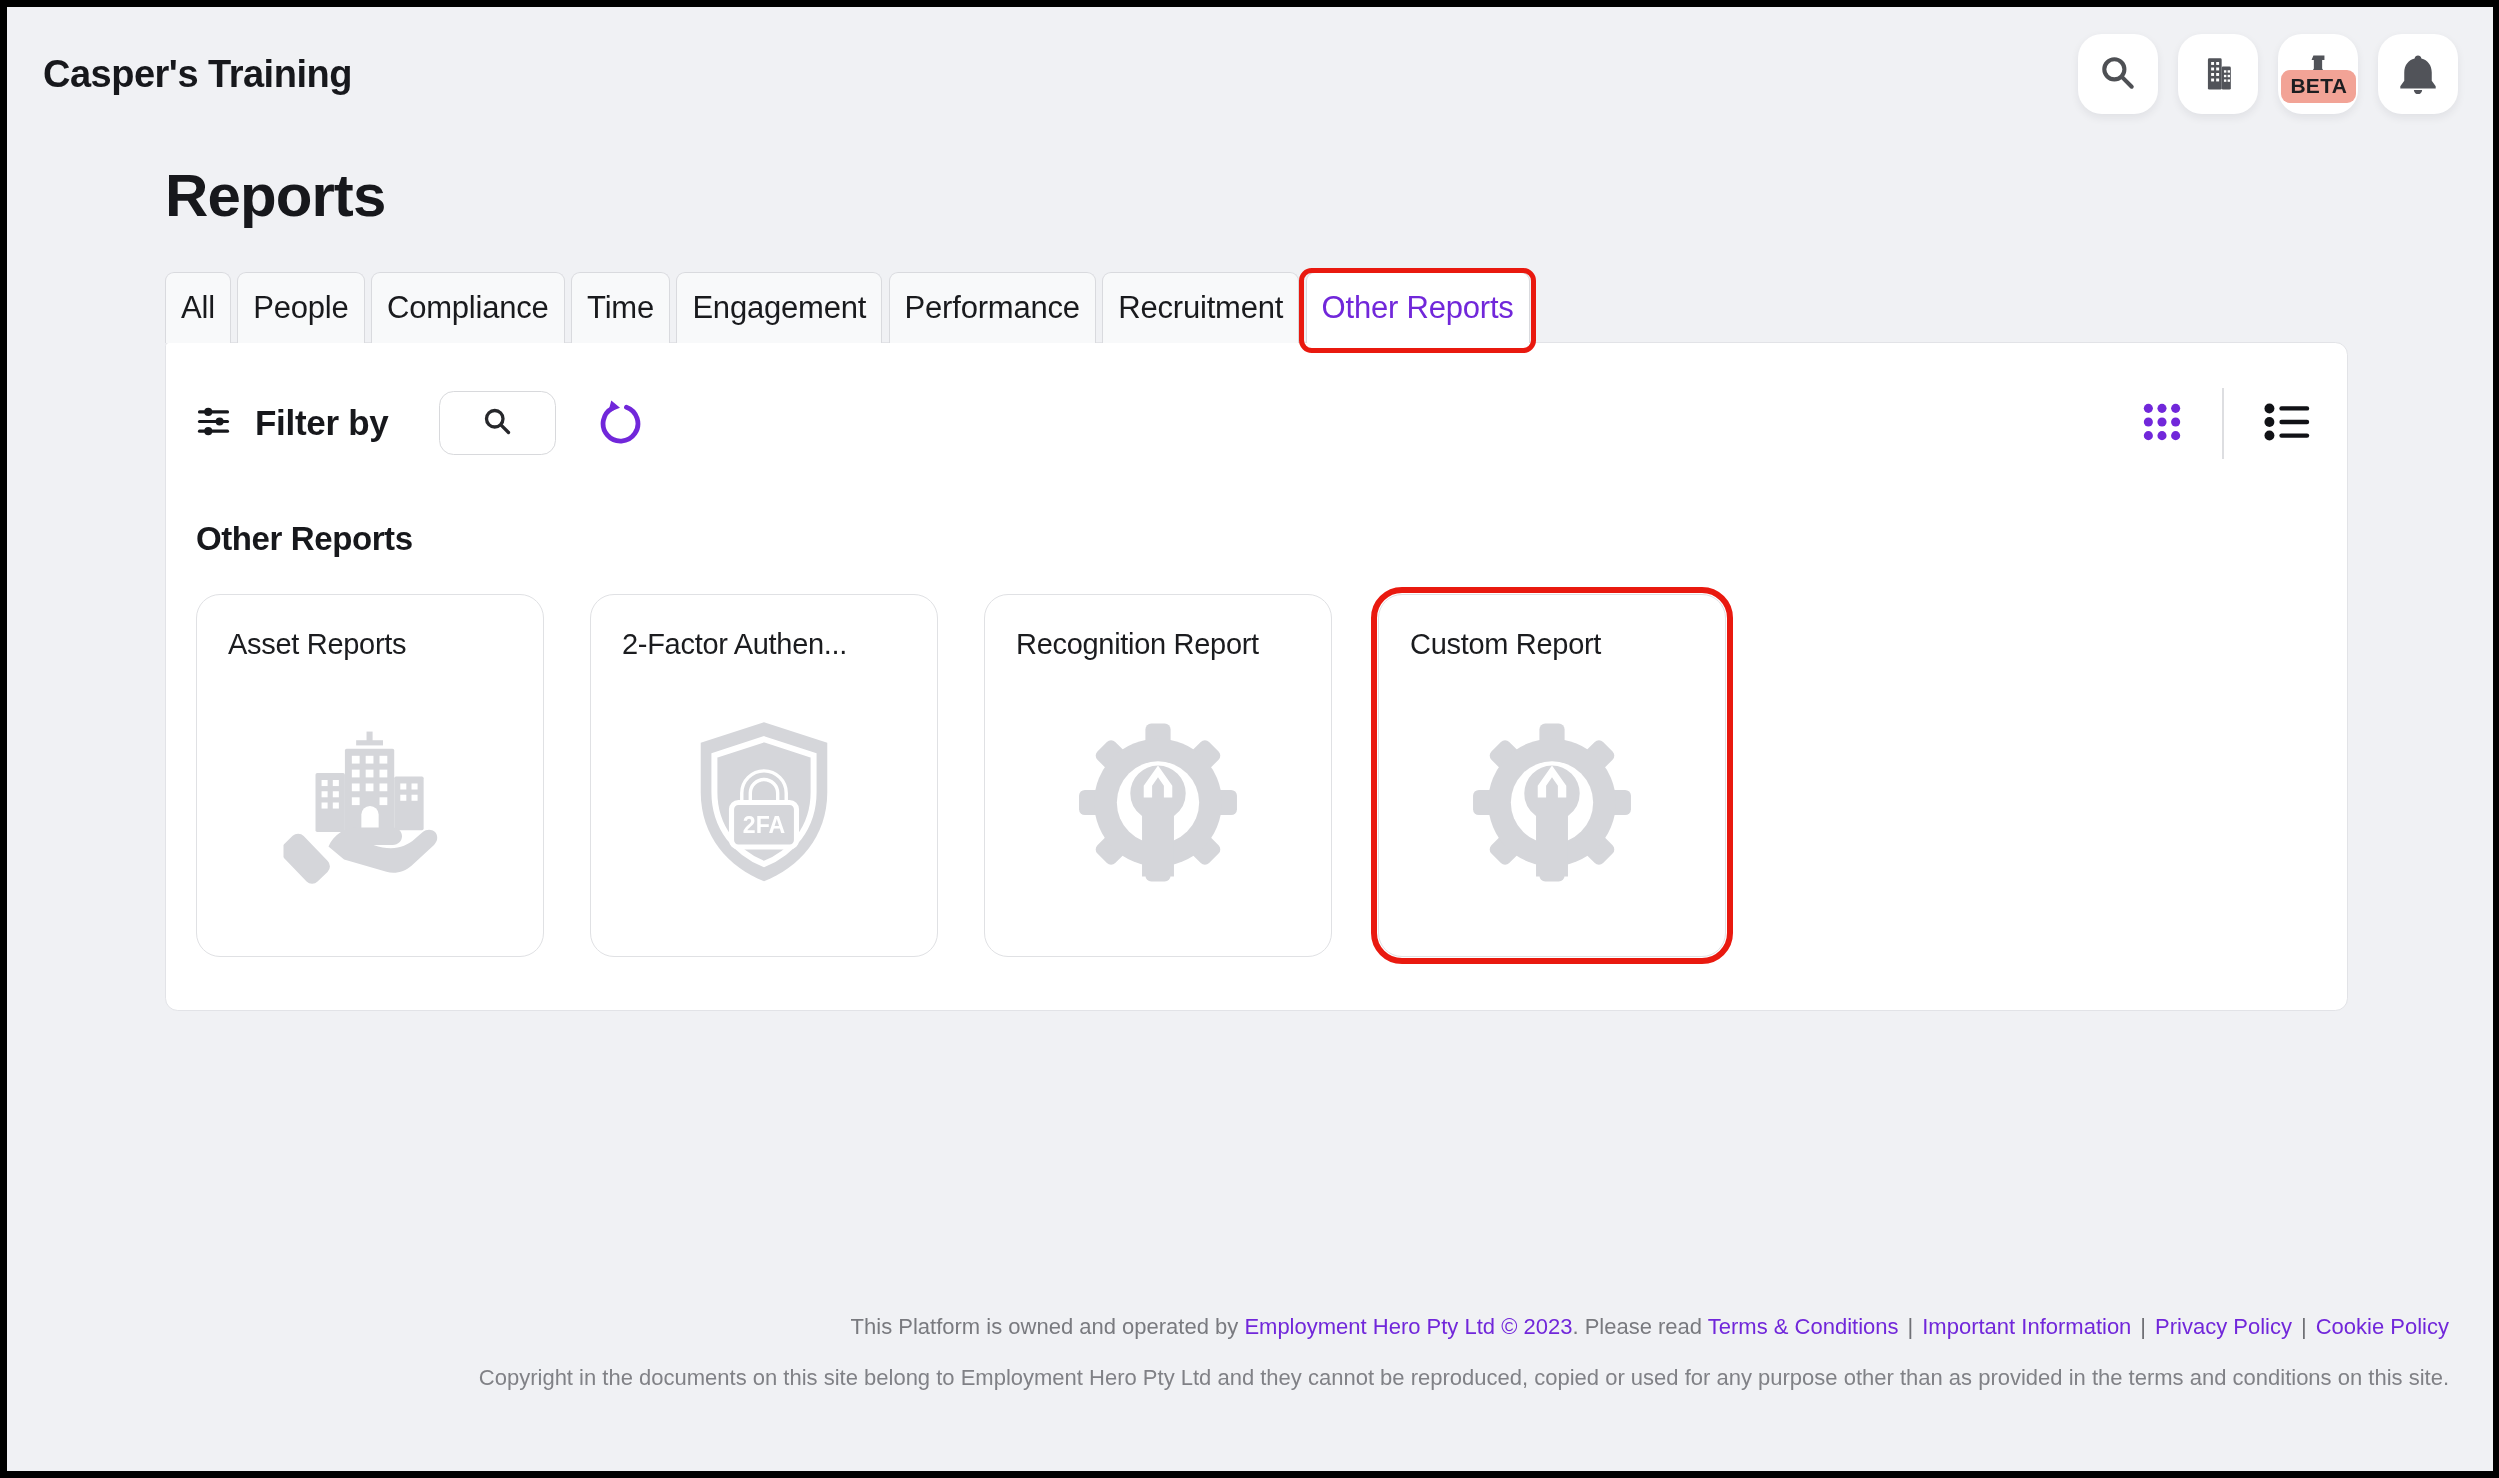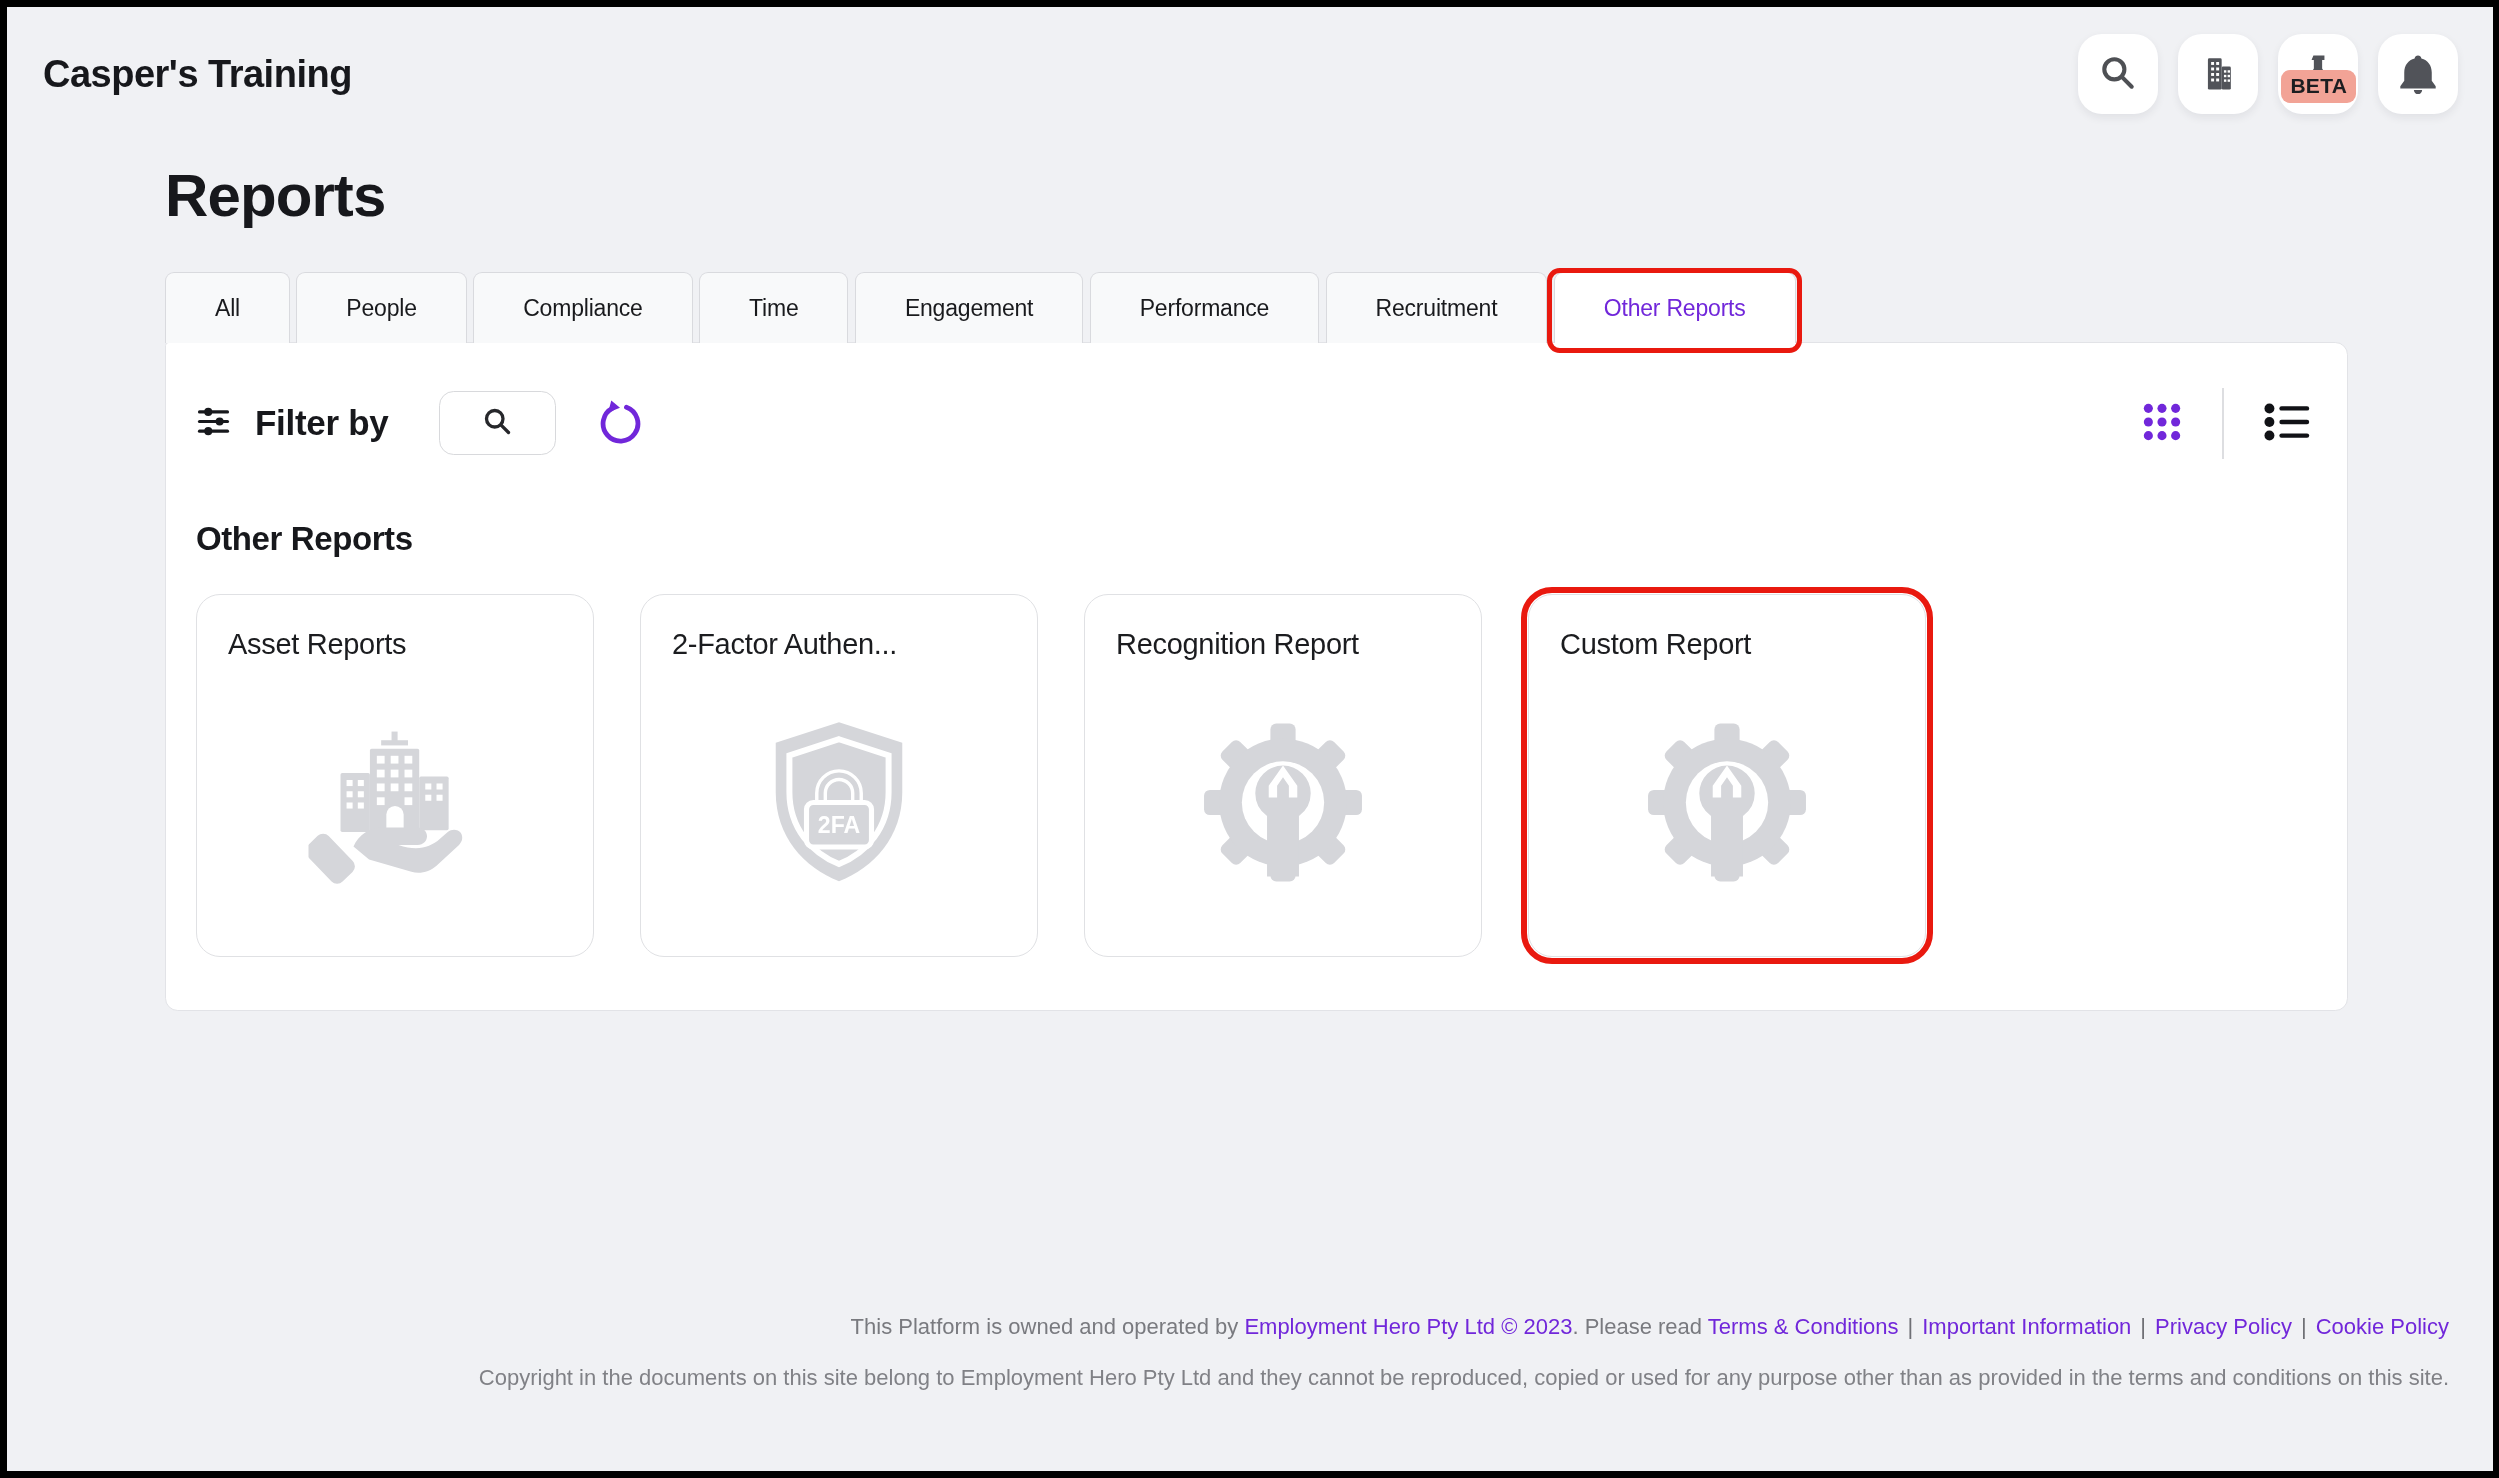--- a/index.html
+++ b/index.html
@@ -45,22 +45,22 @@
     font-size:24px;font-weight:500;display:flex;align-items:center;justify-content:center;background:#fff;
     letter-spacing:0.5px;
   }
 
   
   main{margin-left:158px;width:2183px;}
   .page-title{margin-top:47px;font-size:60px;font-weight:700;color:var(--ink);letter-spacing:-0.9px;}
 
   .tabs{margin-top:42px;display:flex;gap:6.4px;position:relative;z-index:2;align-items:flex-end;}
   .tab{
-    height:71px;padding:0 49px;display:flex;align-items:center;justify-content:center;
-    font-family:"Liberation Sans",sans-serif;font-size:23px;color:#191a1d;letter-spacing:-0.2px;
+    height:71px;padding:0 15px;display:flex;align-items:center;justify-content:center;
+    font-family:"Liberation Sans",sans-serif;font-size:31px;color:#191a1d;letter-spacing:-0.2px;
     background:#f8f9fa;border:0.9px solid var(--border-tab);border-bottom:none;
     border-radius:9px 9px 0 0;cursor:pointer;position:relative;
   }
   .tab.active{background:#fff;color:var(--purple);}
   .annotation{position:absolute;border:5.5px solid var(--red);pointer-events:none;}
   .tab .annotation{inset:-5.5px -7.3px -10px -7.3px;border-radius:12.7px;}
 
   .panel{
     position:relative;z-index:1;margin-top:-0.9px;width:2183px;height:669px;
     background:#fff;border:0.9px solid var(--border-soft);border-radius:3.6px 12.7px 12.7px 12.7px;
@@ -75,21 +75,21 @@
   }
   .refresh-btn{margin-left:42px;width:44px;height:44px;border:none;background:none;cursor:pointer;display:flex;align-items:center;justify-content:center;}
   .view-group{margin-left:auto;display:flex;align-items:center;}
   .view-btn{border:none;background:none;cursor:pointer;display:flex;align-items:center;justify-content:center;}
   .vdivider{width:1.8px;height:71px;background:#dddee1;margin:0 40px;}
 
   .section-title{margin-top:64px;font-size:33px;font-weight:700;color:var(--ink);letter-spacing:-0.4px;}
 
   .cards{margin-top:36px;display:flex;gap:46px;}
   .card{
-    position:relative;width:398px;height:363px;background:#fff;
+    position:relative;width:348px;height:363px;background:#fff;
     border:1.8px solid #e0e1e4;border-radius:24px;padding:33px 31px;cursor:pointer;
   }
   .card-title{font-size:29px;font-weight:400;color:#1b1c1f;letter-spacing:-0.3px;}
   .card-icon{position:absolute;left:50%;top:58%;transform:translate(-50%,-50%);}
   .card .annotation{inset:-8.2px;border-width:6.4px;border-radius:31px;}
 
   
   .footer{position:absolute;right:44px;bottom:80px;text-align:right;}
   .footer p{font-size:22px;color:var(--footer-gray);letter-spacing:0;}
   .footer .line2{margin-top:25.5px;color:#808186;}

